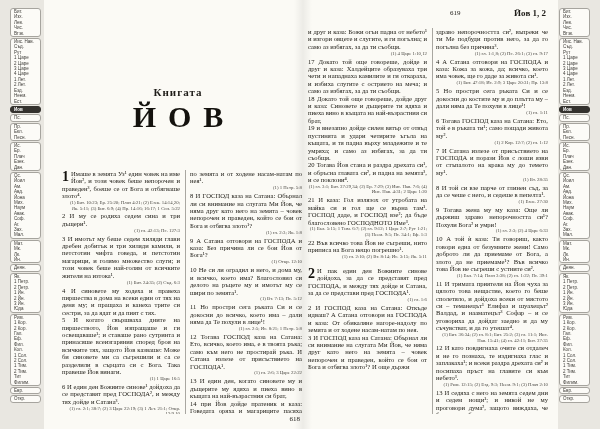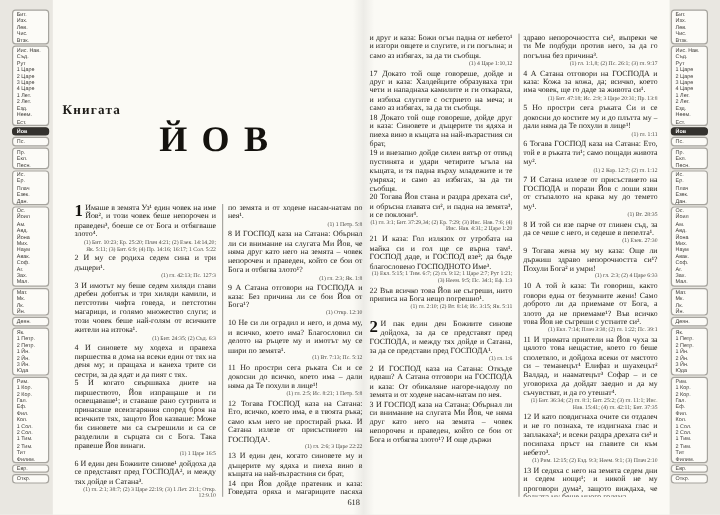--- a/index.html
+++ b/index.html
@@ -17,21 +17,21 @@
   .sidebar.left{left:10px}
   .sidebar.right{left:559px}
   .sb-group{border:1px solid #a6a49e;border-radius:3px;background:#fcfbf7;margin-bottom:1px;overflow:hidden;}
   .sb-group.active{background:#34322e;border-color:#34322e;}
   .sb-item{font-size:4.5px;line-height:5.4px;padding-left:3px;color:#3c3a36;white-space:nowrap;}
   .sb-group.active .sb-item{color:#ffffff;font-weight:bold;}
   
   .page{position:absolute;top:0;height:429px;width:252px;}
   #left-page{left:52px;}
   #right-page{left:304px;}
-  .book-label{margin-top:86px;text-align:left;font-size:11px;font-weight:bold;letter-spacing:1px;color:#1e1c18;}
+  .book-label{margin-top:86px;text-align:center;font-size:11px;font-weight:bold;letter-spacing:1px;color:#1e1c18;}
   .book-title{margin-top:2px;text-align:center;font-size:30px;font-weight:bold;letter-spacing:12px;padding-left:12px;color:#14120e;}
   .rp-header{position:absolute;top:8px;left:0;width:244px;height:12px;color:#1e1c18;}
   .rp-pagenum{position:absolute;left:146px;top:1px;font-size:7px;}
   .rp-title{position:absolute;right:2px;top:0;font-size:9px;font-weight:bold;}
   .lp-footer{position:absolute;top:415px;left:0;width:248px;text-align:right;font-size:7px;color:#1e1c18;}
   .col{position:absolute;overflow:hidden;}
   #col1{left:10px;top:170px;width:118px;height:244px;}
   #col2{left:138px;top:170px;width:112px;height:244px;}
   #col3{left:4px;top:28px;width:119px;height:386px;}
   #col4{left:132px;top:28px;width:112px;height:386px;}
@@ -269,20 +269,24 @@
       <p class="ref">(1) гл. 2:5; Ис. 8:21; 1 Петр. 5:8</p>
       <p class="vp">12 Тогава ГОСПОД каза на Сатана: Ето, всичко, което има, е в твоята ръка; само към него не простирай ръка. И Сатана излезе от присъствието на ГОСПОДА¹.</p>
       <p class="ref">(1) гл. 2:6; 3 Царе 22:22</p>
       <p class="vp">13 И един ден, когато синовете му и дъщерите му ядяха и пиеха вино в къщата на най-възрастния си брат,</p>
       <p class="vp">14 при Йов дойде пратеник и каза: Говедата оряха и магариците пасяха при тях,</p>
     </div>
   <div class="lp-footer">618</div>
 </div>
 
 <div class="page" id="right-page">
+  <div class="rp-header">
+    <span class="rp-pagenum">619</span>
+    <span class="rp-title">Йов 1, 2</span>
+  </div>
   <div class="col" id="col3">
       <p class="vp">и друг и каза: Божи огън падна от небето¹ и изгори овцете и слугите, и ги погълна; и само аз избягах, за да ти съобщя.</p>
       <p class="ref">(1) 4 Царе 1:10,12</p>
       <p class="vp">17 Докато той още говореше, дойде и друг и каза: Халдейците образуваха три чети и нападнаха камилите и ги откараха, и избиха слугите с острието на меча; и само аз избягах, за да ти съобщя.</p>
       <p class="vp">18 Докато той още говореше, дойде друг и каза: Синовете и дъщерите ти ядяха и пиеха вино в къщата на най-възрастния си брат,</p>
       <p class="vp">19 и внезапно дойде силен вятър от отвъд пустинята и удари четирите ъгъла на къщата, и тя падна върху младежите и те умряха; и само аз избягах, за да ти съобщя.</p>
       <p class="vp">20 Тогава Йов стана и раздра дрехата си¹, и обръсна главата си², и падна на земята³, и се поклони⁴.</p>
       <p class="ref">(1) гл. 3:1; Бит. 37:29,34; (2) Ер. 7:29; (3) Иис. Нав. 7:6; (4) Иис. Нав. 4:31; 2 Царе 1:20</p>
       <p class="vp">21 И каза: Гол излязох от утробата на майка си и гол ще се върна там¹. ГОСПОД даде, и ГОСПОД взе²; да бъде благословено ГОСПОДНОТО Име³.</p>
       <p class="ref">(1) Екл. 5:15; 1 Тим. 6:7; (2) гл. 9:12; 1 Царе 2:7; Рут 1:21; (3) Неем. 9:5; Пс. 34:1; Еф. 1:3</p>

